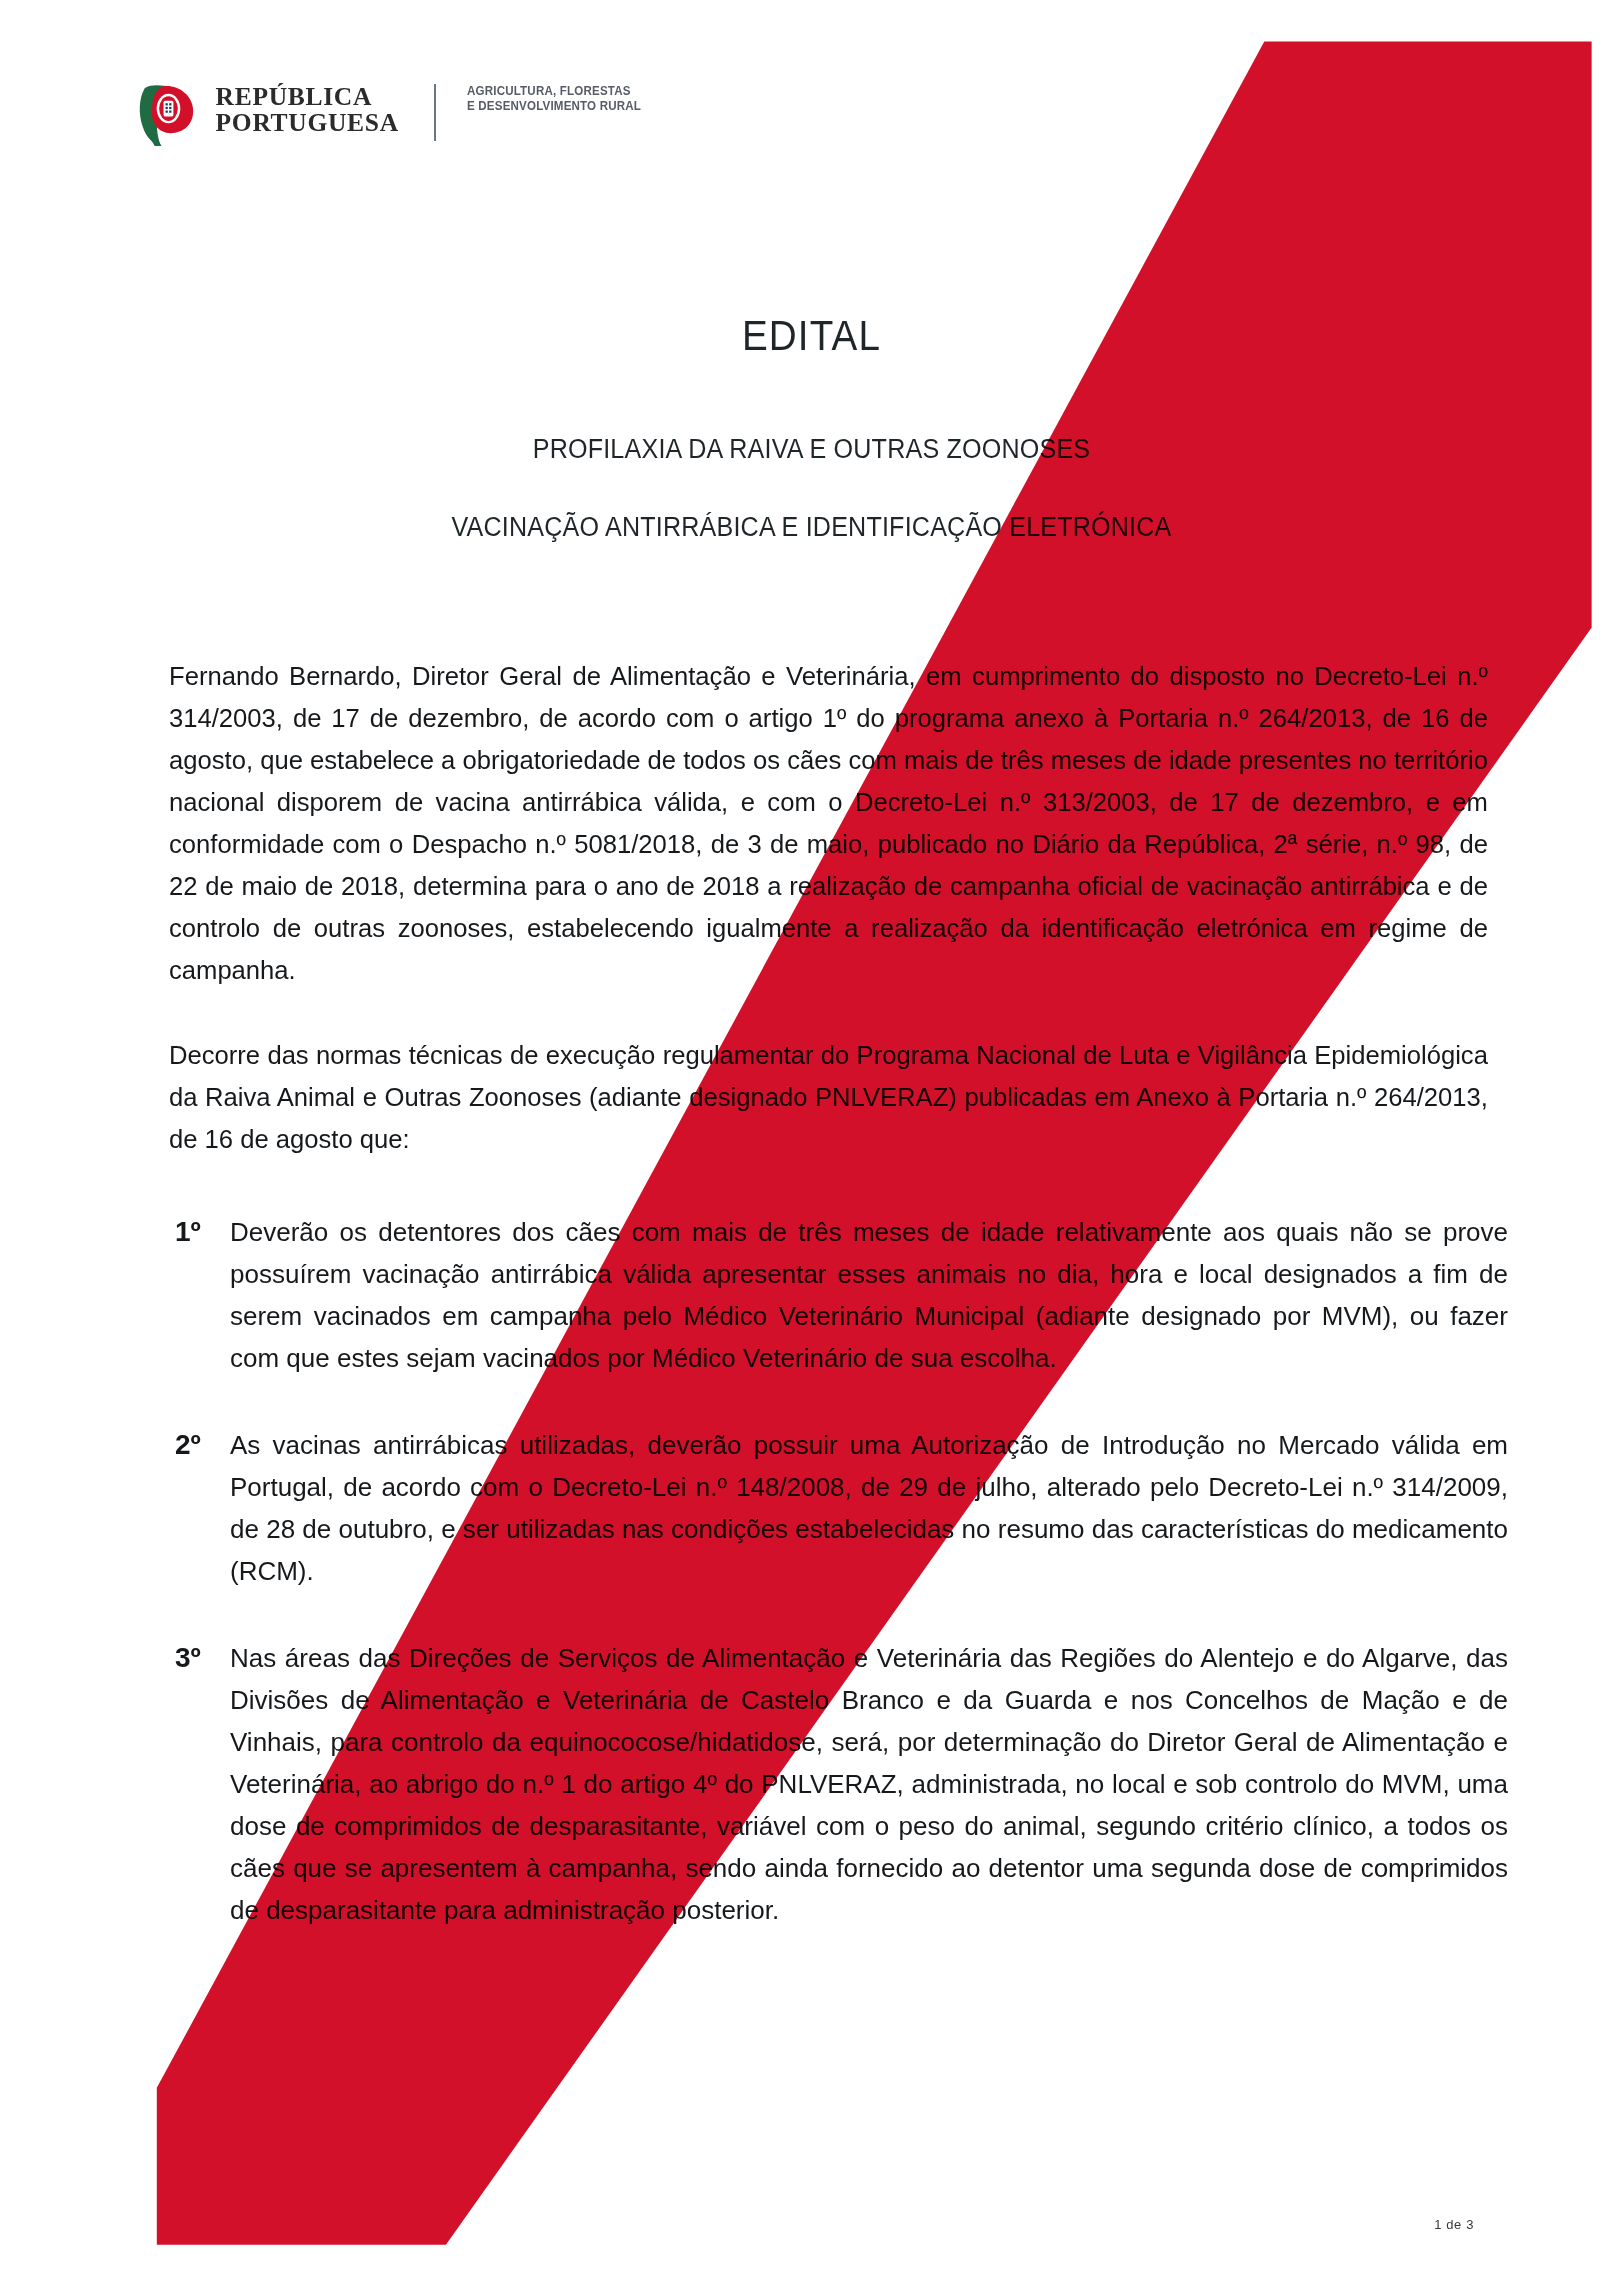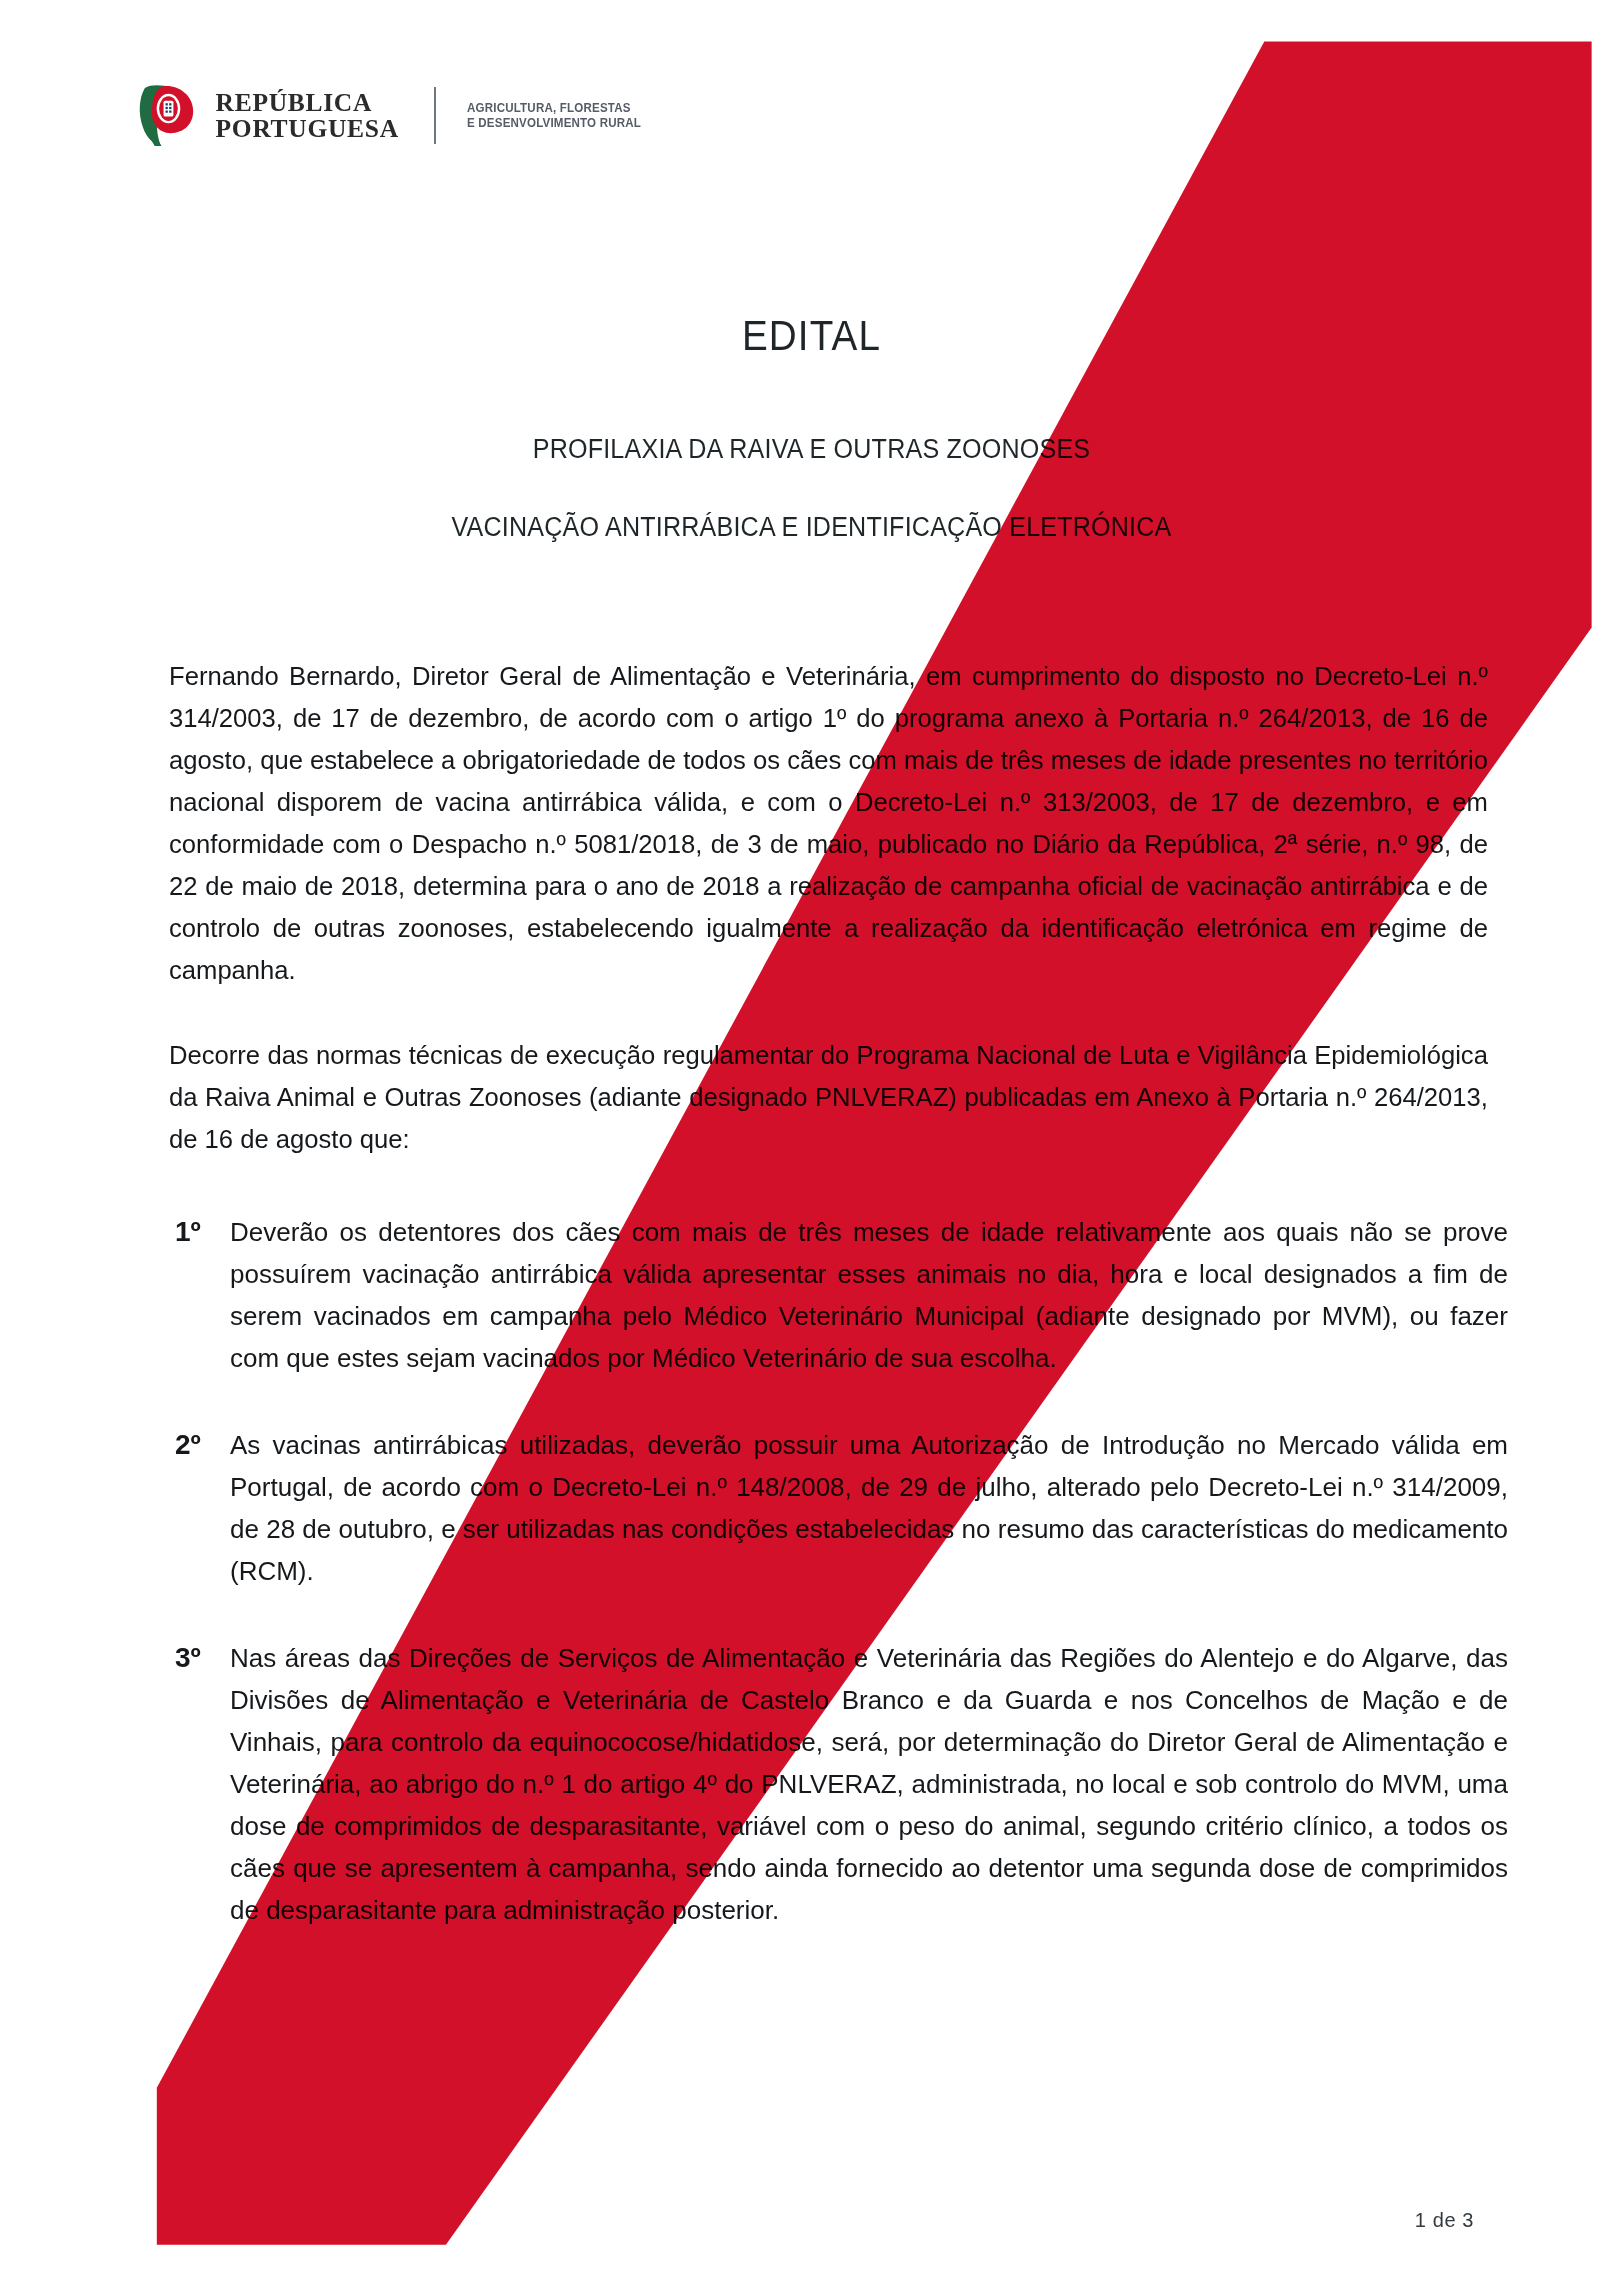--- a/index.html
+++ b/index.html
@@ -32,21 +32,20 @@
     pointer-events: none;
     mix-blend-mode: multiply;
   }
 
   
   .doc-header {
     position: absolute;
     left: 137px;
     top: 84px;
     display: flex;
-    align-items: center;
     z-index: 2;
   }
   .brand-shield {
     width: 61px;
     height: 63px;
     flex: 0 0 auto;
     margin-right: 17.6px;
   }
   .brand-wordmark {
     font-family: "Liberation Serif", serif;
@@ -158,21 +157,21 @@
     line-height: 42px;
     color: #16191c;
     text-align: justify;
   }
 
   
   .page-footer {
     position: absolute;
     right: 149px;
     bottom: 61px;
-    font-size: 20px;
+    font-size: 13px;
     color: #333a3f;
     z-index: 2;
     letter-spacing: 0.6px;
   }
 </style>
 </head>
 <body>
 
 <div class="page">
 

